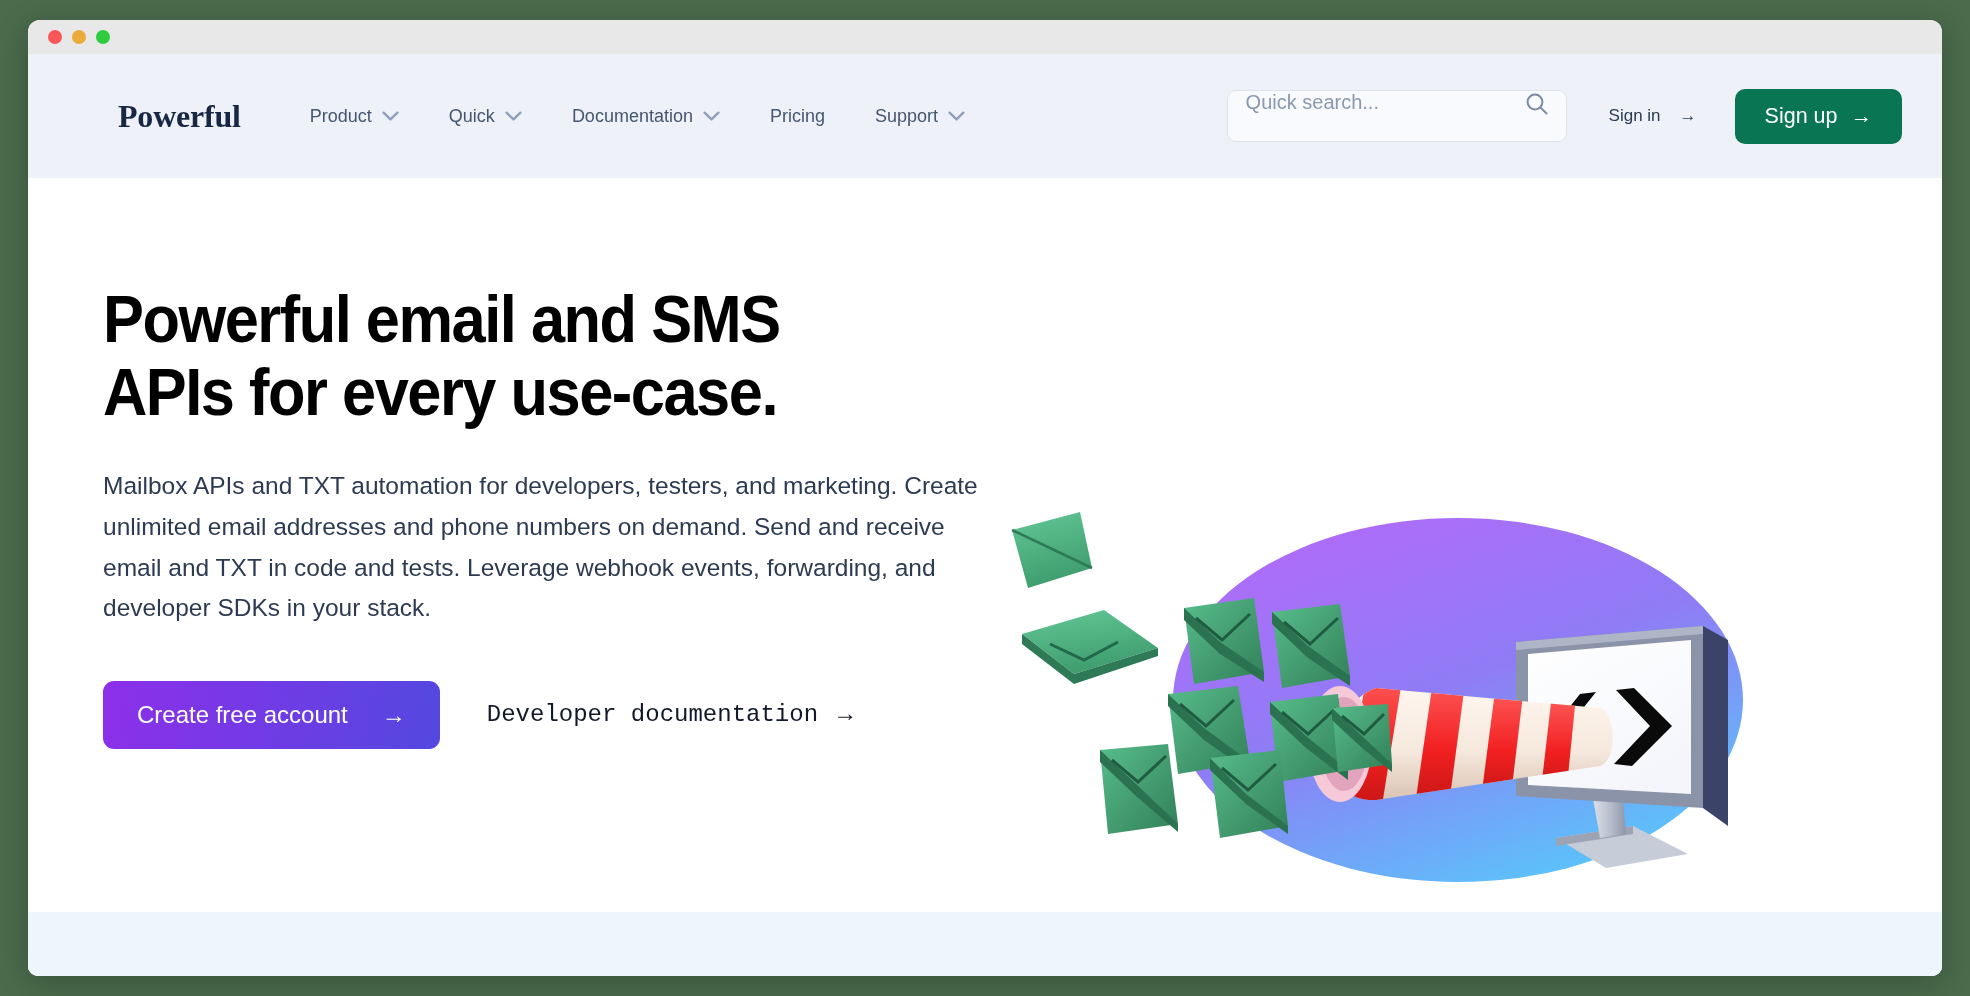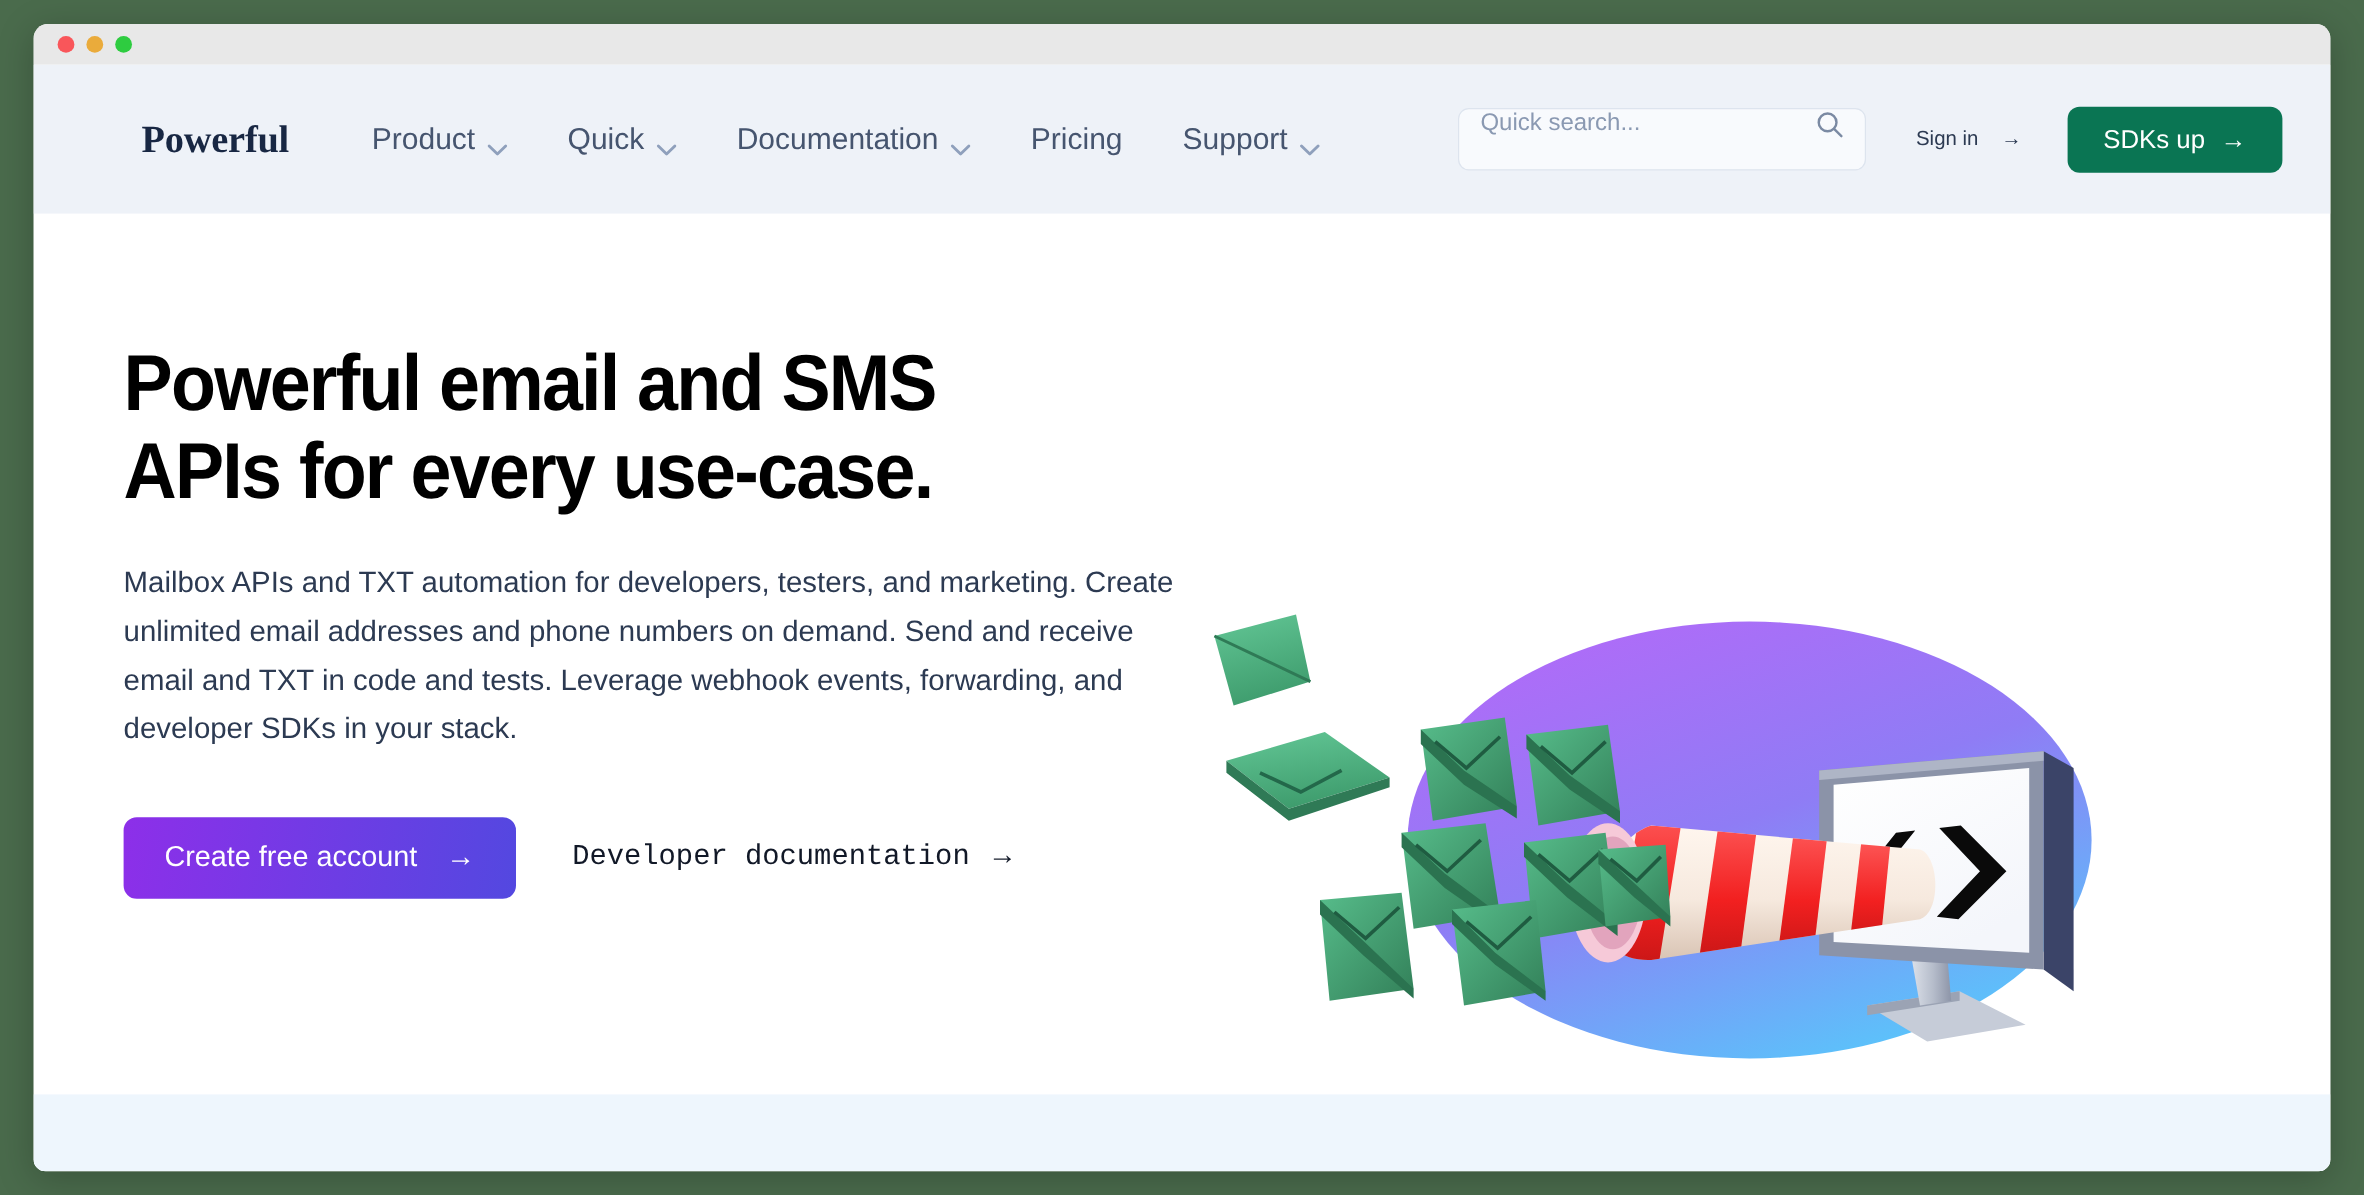--- a/index.html
+++ b/index.html
@@ -70,24 +70,24 @@
 
   .navlinks {
     display: flex;
     align-items: center;
     margin-left: 48px;
     gap: 8px;
   }
 
   .navlink {
     display: flex;
-    align-items: flex-end;
+    align-items: center;
     gap: 10px;
     padding: 8px 21px;
-    font-size: 25px;
+    font-size: 18px;
     color: #46556f;
     cursor: pointer;
     white-space: nowrap;
     border-radius: 6px;
   }
 
   .chev { display: block; flex: none; }
 
   
   .search {
@@ -175,21 +175,21 @@
   .cta-row {
     margin-top: 52px;
     display: flex;
     align-items: center;
     gap: 45px;
   }
 
   .btn-primary {
     display: flex;
     align-items: center;
-    gap: 24px;
+    gap: 34px;
     background: linear-gradient(100deg, #8d2fe9 0%, #5348e0 100%);
     color: #ffffff;
     font-size: 24px;
     padding: 20px 34px;
     border: none;
     border-radius: 11px;
     cursor: pointer;
     font-family: "Liberation Sans", sans-serif;
     white-space: nowrap;
   }
@@ -286,21 +286,21 @@
           <line x1="16.4" y1="16.4" x2="22.5" y2="22.5" stroke="#7b8aa3" stroke-width="2" stroke-linecap="round"></line>
         </svg>
       </div>
 
       <div class="signin">
         <span>Sign in</span>
         <span>→</span>
       </div>
 
       <button class="signup">
-        <span>SDKs up</span>
+        <span>Sign up</span>
         <span>→</span>
       </button>
 
     </div>
 
     <section class="hero">
 
       <div class="hero-copy">
         <h1 class="hero-title">Powerful email and SMS
 APIs for every use-case.</h1>

